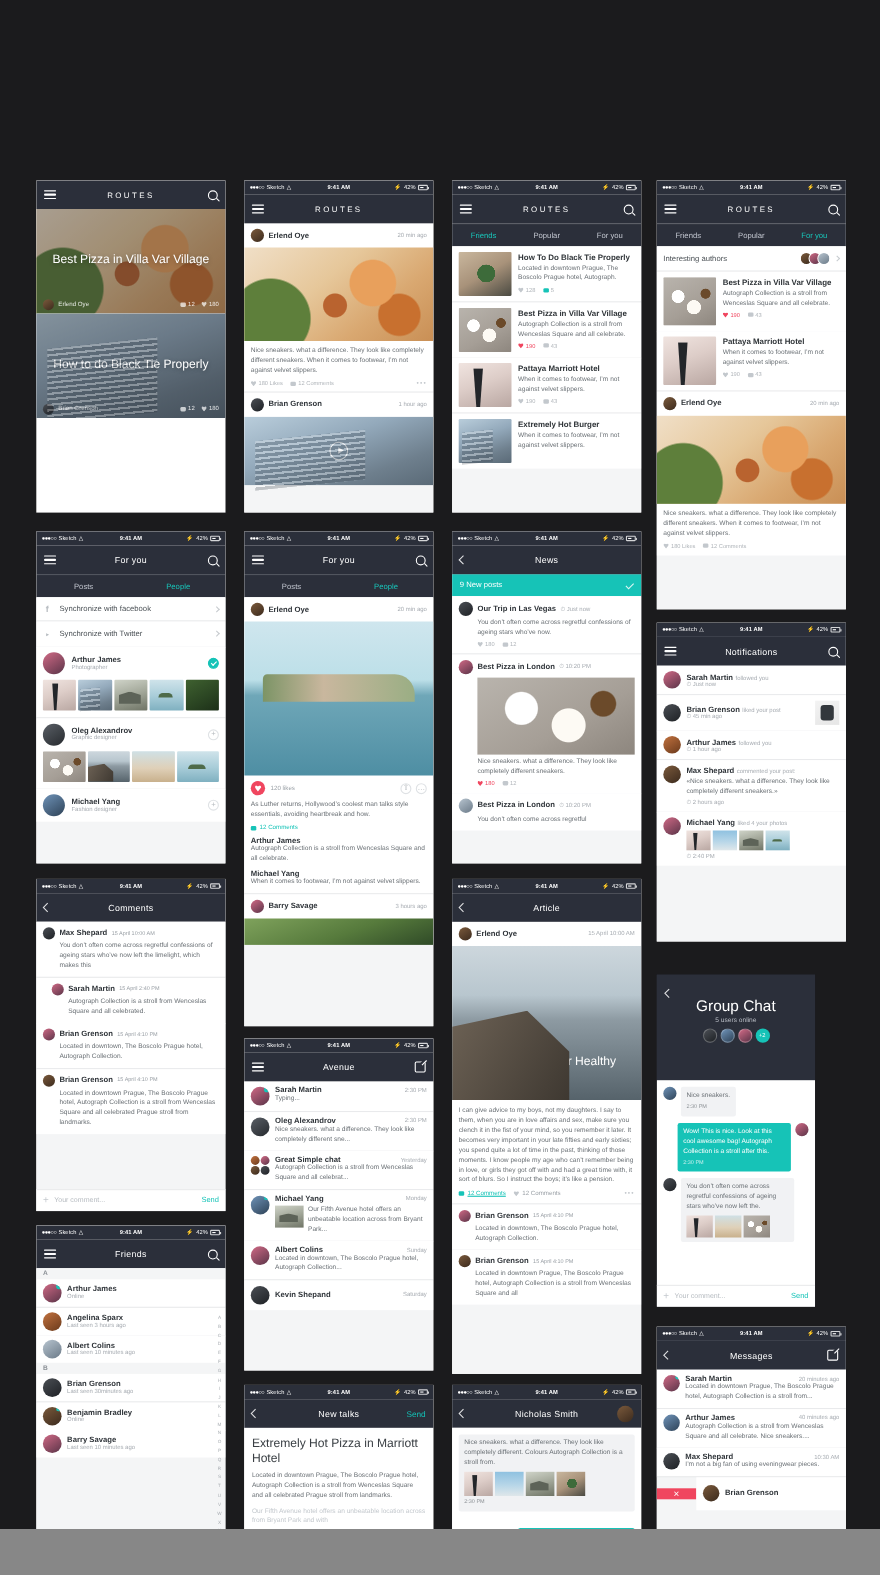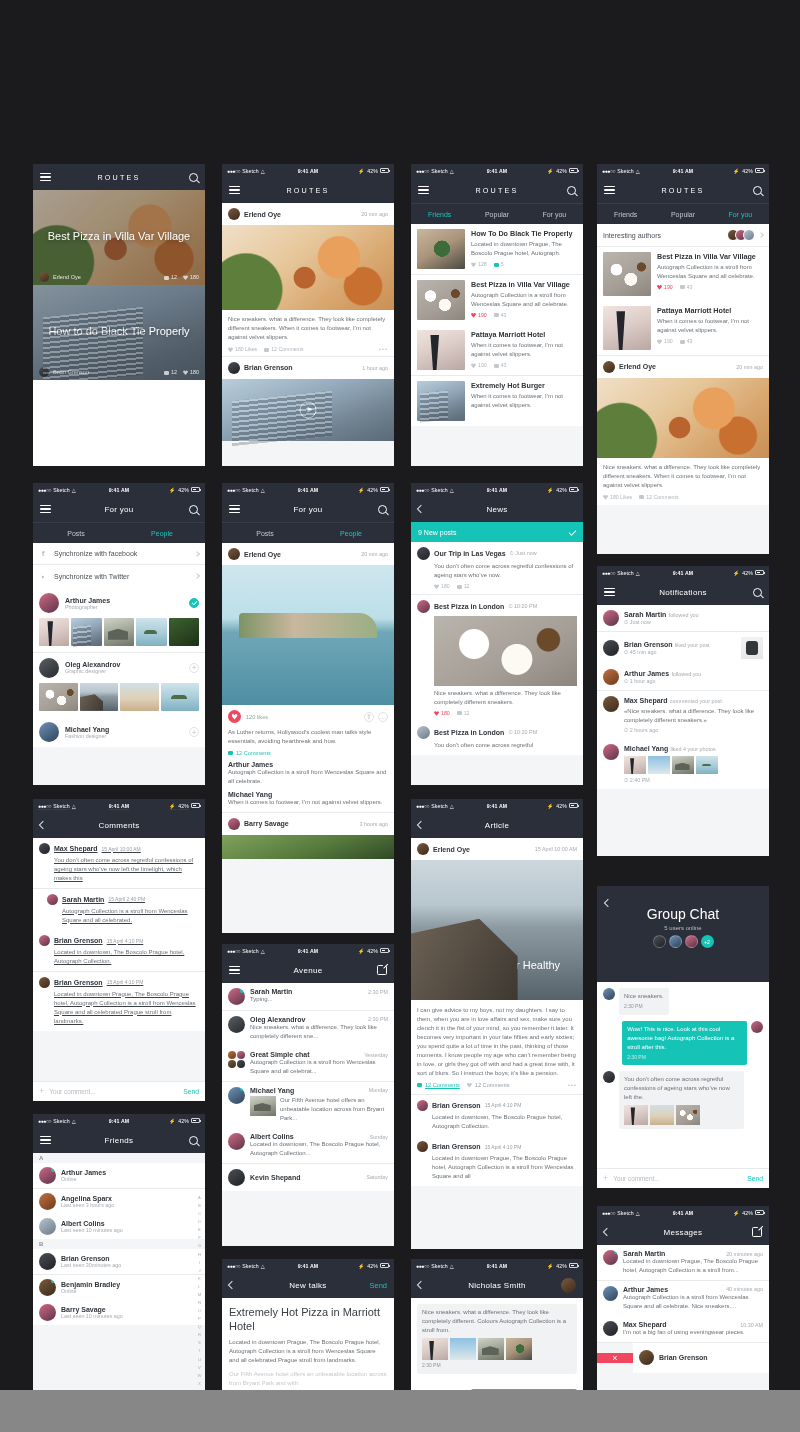--- a/index.html
+++ b/index.html
@@ -774,21 +774,21 @@
             <div class="ph ph-sky" style="width:22px;height:18px;"></div>
             <div class="ph ph-barn" style="width:22px;height:18px;"></div>
             <div class="ph ph-island" style="width:22px;height:18px;"></div>
           </div>
           <div class="meta" style="margin-top:3px;">⏱ <span>2:40 PM</span></div>
         </div>
       </div>
     </div>
   </div>
 
-  <div class="phone" style="left:33px;top:799px;width:172px;height:302px;text-decoration:underline;">
+  <div class="phone" style="left:33px;top:799px;width:172px;height:302px;">
     <div class="statusbar">
       <span class="sb-l">
           <span class="dots">●●●○○</span>
           <span>Sketch</span>
           <span>△</span>
         </span>
       <span class="sb-c">9:41 AM</span>
       <span class="sb-r">
           <span>⚡</span>
           <span>42%</span>
@@ -1119,21 +1119,21 @@
         <div class="row" style="gap:4px;">
           <div class="avatar a1" style="width:11px;height:11px;"></div>
           <span class="name">Brian Grenson</span>
           <span class="xtiny muted">15 April 4:10 PM</span>
         </div>
         <div class="ptxt" style="margin-left:15px;margin-top:2px;">Located in downtown Prague, The Boscolo Prague hotel, Autograph Collection is a stroll from Wenceslas Square and all</div>
       </div>
     </div>
   </div>
 
-  <div class="phone" style="left:597px;top:886px;width:172px;height:302px;background:#2b2f3a;">
+  <div class="phone" style="left:597px;top:886px;width:144px;height:302px;background:#2b2f3a;">
     <div style="height:96px;background:#2b2f3a;position:relative;padding-top:10px;">
       <div class="chev-l" style="position:absolute;left:8px;top:14px;"></div>
       <div style="text-align:center;color:#fff;font-size:14px;font-weight:300;margin-top:10px;">Group Chat</div>
       <div style="text-align:center;color:#b8bcc4;font-size:6px;margin-top:3px;">5 users online</div>
       <div class="grpavs">
         <span class="avatar a6"></span>
           <span class="avatar a4"></span>
           <span class="avatar a3"></span>
         <span class="plus2">+2</span>
       </div>

